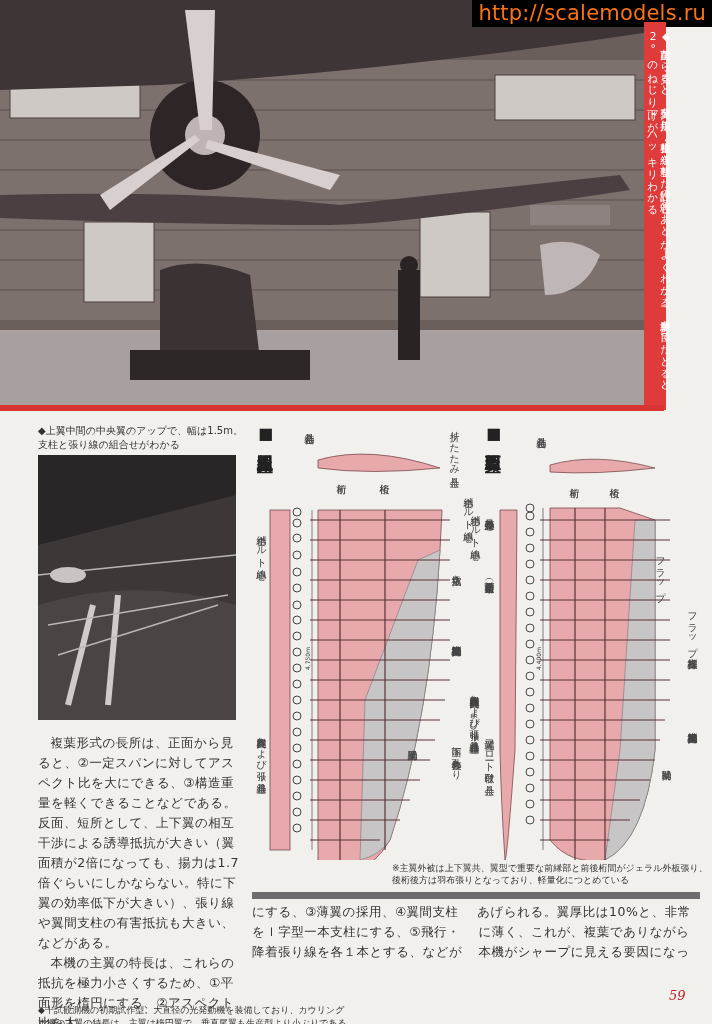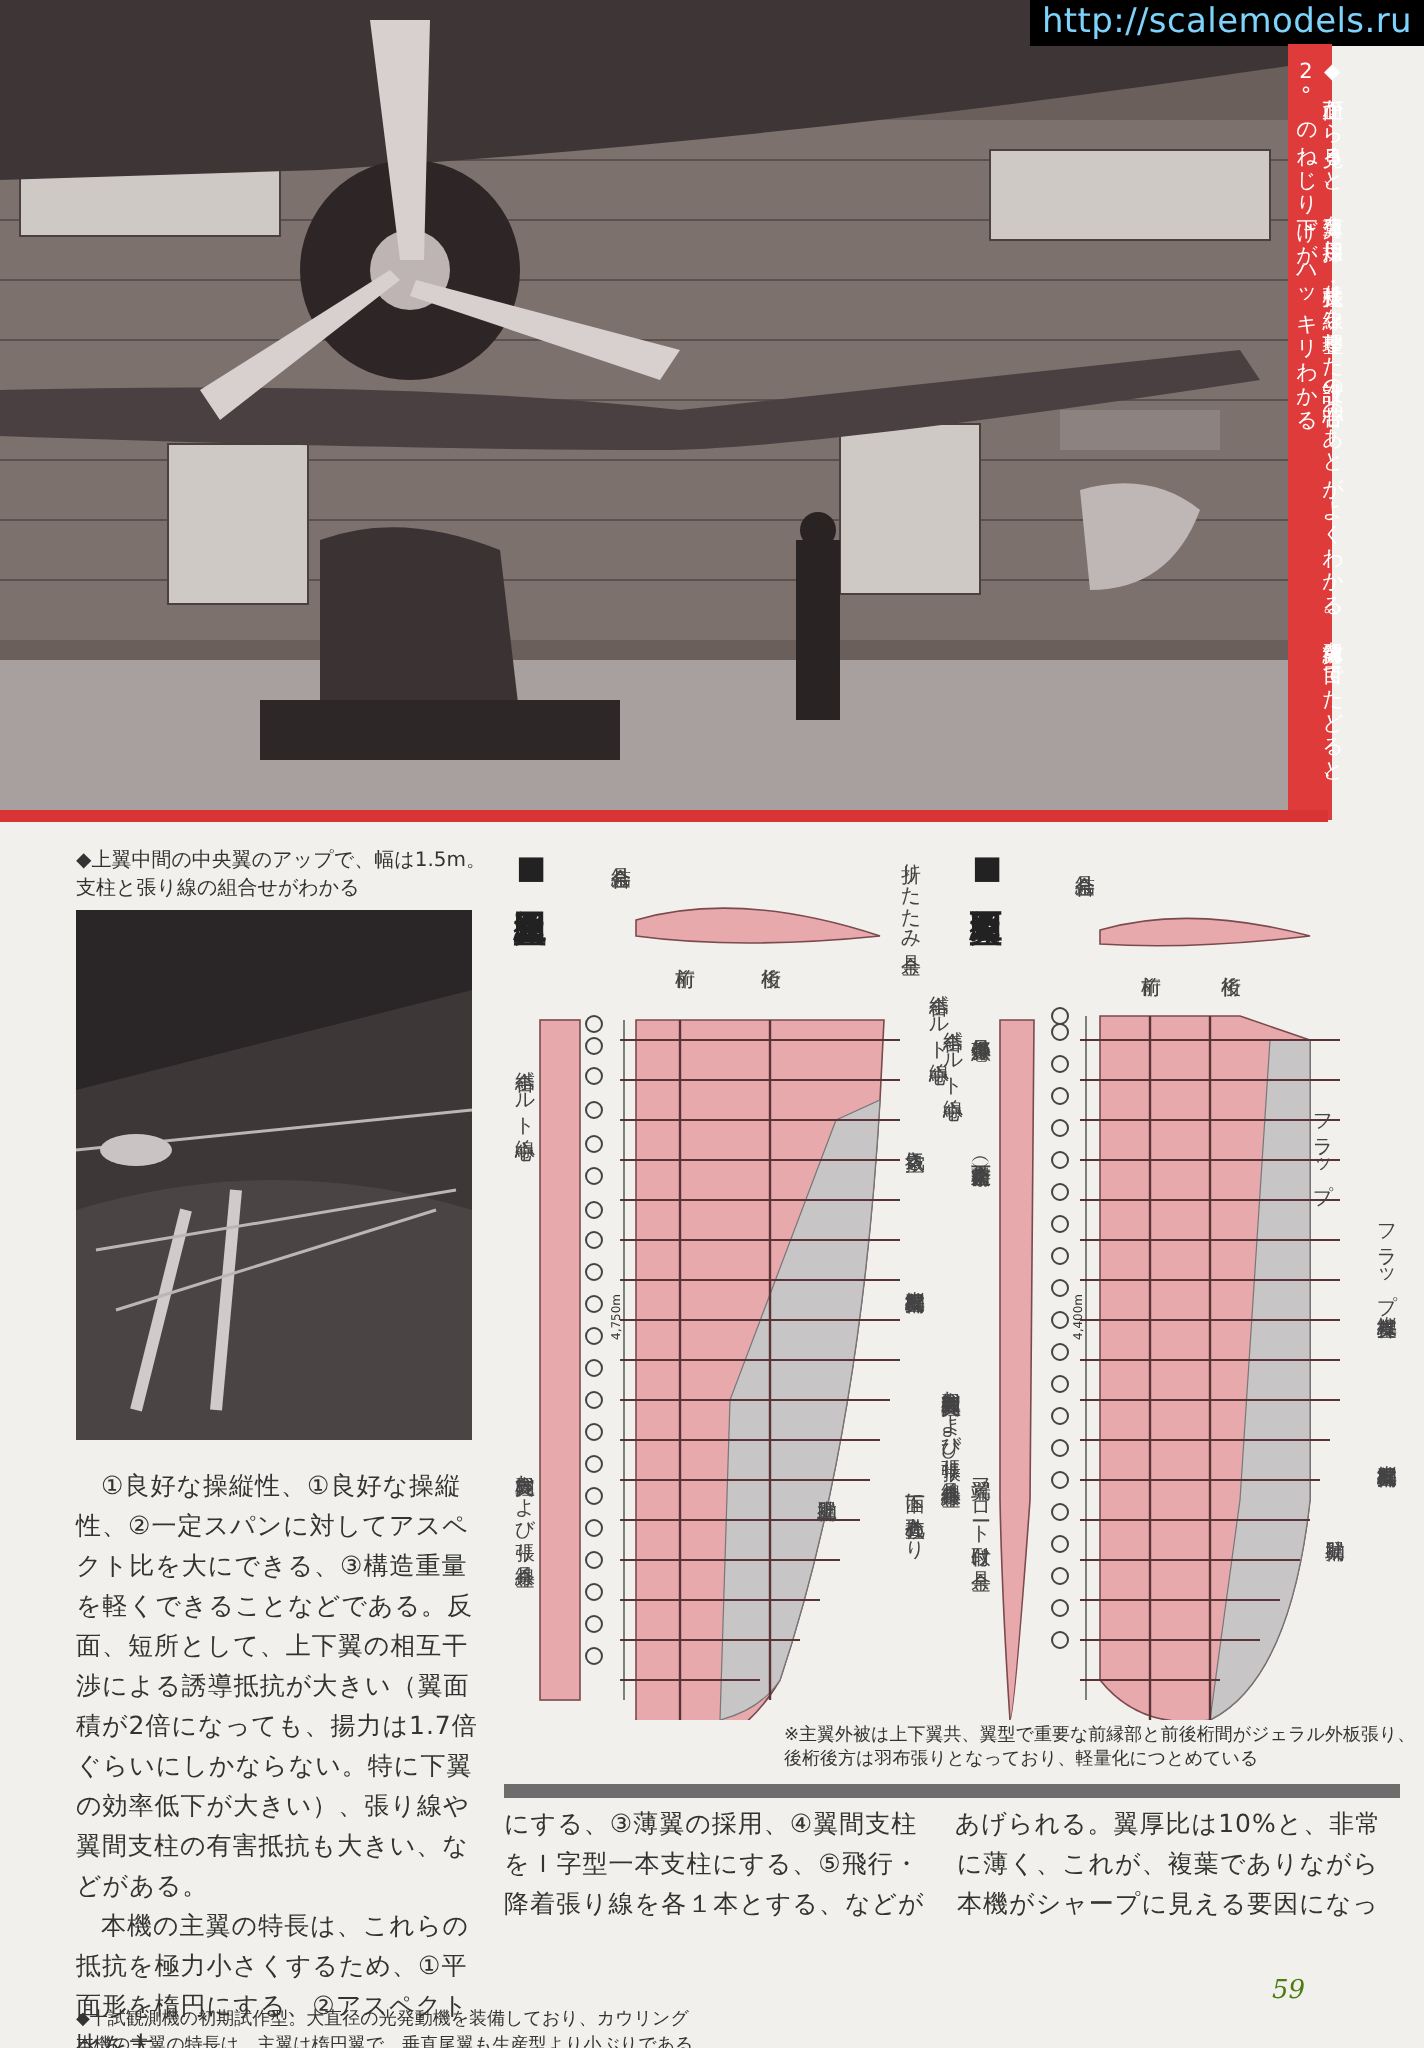--- a/index.html
+++ b/index.html
@@ -2,40 +2,40 @@
 <html><head>
 <meta charset="utf-8">
 <style>
   html,body{margin:0;padding:0;}
   body{width:712px;height:1024px;background:#f1f0ec;position:relative;overflow:hidden;
        font-family:"DejaVu Sans","Liberation Sans",sans-serif;color:#2a2a2a;}
   .abs{position:absolute;}
   
   #photo{left:0;top:0;width:664px;height:410px;background:#5a4f4c;overflow:hidden;}
   #photo svg{display:block;}
-  #watermark{right:0;top:0;background:#000;color:#7dd3fc;font-size:17px;padding:1px 6px 2px 6px;
+  #watermark{right:0;top:0;background:#000;color:#f97316;font-size:21px;padding:1px 6px 2px 6px;
              font-family:"DejaVu Sans",sans-serif;letter-spacing:0.2px;}
   #red-caption{left:644px;top:22px;width:22px;height:388px;background:#e03b3b;}
   .vtext{writing-mode:vertical-rl;text-orientation:upright;}
   #red-caption-text{right:4px;top:26px;font-size:10.5px;line-height:13px;color:#fff;
                     height:370px;width:28px;left:644px;}
   #red-band{left:0;top:405px;width:664px;height:6px;background:#d93434;}
   
   #closeup-caption{left:38px;top:424px;width:240px;font-size:10px;line-height:14px;color:#333;}
   #closeup-photo{left:38px;top:455px;width:198px;height:265px;background:#3a3536;overflow:hidden;}
   
   .bodytext{font-size:12.5px;line-height:20px;color:#333;letter-spacing:0.5px;}
   #col1{left:38px;top:733px;width:205px;}
   #col1 p{margin:0;text-indent:1em;}
   #col2{left:252px;top:902px;width:215px;}
   #col3{left:474px;top:902px;width:220px;text-align:center;}
   #gray-bar{left:252px;top:892px;width:448px;height:7px;background:#6e6c6c;}
   #note{left:392px;top:862px;width:320px;font-size:9px;line-height:12px;color:#333;}
   #bottom-caption{left:38px;top:968px;width:380px;font-size:9px;line-height:13px;color:#333;margin-top:36px;}
-  #page-num{left:636px;top:988px;font-size:13px;font-style:italic;font-family:"DejaVu Serif",serif;color:#4d7c0f;}
+  #page-num{left:669px;top:988px;font-size:13px;font-style:italic;font-family:"DejaVu Serif",serif;color:#b91c1c;}
   
   .dtitle{font-size:16px;font-weight:bold;color:#222;line-height:18px;}
   .dlabel{font-size:10px;line-height:12px;color:#444;}
 </style>
 </head>
 <body>
 
 <div id="photo" class="abs">
   <svg width="664" height="410" viewBox="0 0 664 410">
     <rect width="664" height="410" fill="#6b5f5c"></rect>
@@ -212,21 +212,21 @@
 <div class="abs vtext dlabel" style="left:468px;top:688px;">翼内支柱および張り線金具</div>
 <div class="abs vtext dlabel" style="left:483px;top:732px;">翼端フロート取付け金具</div>
 <div class="abs vtext dlabel" style="left:654px;top:550px;">フラップ</div>
 <div class="abs vtext dlabel" style="left:686px;top:605px;">フラップ操縦桿支基</div>
 <div class="abs vtext dlabel" style="left:686px;top:725px;">補助翼操縦桿支基</div>
 <div class="abs vtext dlabel" style="left:660px;top:762px;">補助翼</div>
 
 <div id="note" class="abs">※主翼外被は上下翼共、翼型で重要な前縁部と前後桁間がジェラル外板張り、後桁後方は羽布張りとなっており、軽量化につとめている</div>
 
 <div id="col1" class="abs bodytext">
-  <p>①良好な操縦性、①良好な操縦性、②一定スパンに対してアスペクト比を大にできる、③構造重量を軽くできることなどである。反面、短所として、上下翼の相互干渉による誘導抵抗が大きい（翼面積が2倍になっても、揚力は1.7倍ぐらいにしかならない。特に下翼の効率低下が大きい）、張り線や翼間支柱の有害抵抗も大きい、などがある。</p>
+  <p>複葉形式の長所は、正面から見ると、②一定スパンに対してアスペクト比を大にできる、③構造重量を軽くできることなどである。反面、短所として、上下翼の相互干渉による誘導抵抗が大きい（翼面積が2倍になっても、揚力は1.7倍ぐらいにしかならない。特に下翼の効率低下が大きい）、張り線や翼間支柱の有害抵抗も大きい、などがある。</p>
   <p>本機の主翼の特長は、これらの抵抗を極力小さくするため、①平面形を楕円にする、②アスペクト比を大</p>
 </div>
 <div id="gray-bar" class="abs"></div>
 <div id="col2" class="abs bodytext">にする、③薄翼の採用、④翼間支柱をＩ字型一本支柱にする、⑤飛行・降着張り線を各１本とする、などが</div>
 <div id="col3" class="abs bodytext">あげられる。翼厚比は10%と、非常に薄く、これが、複葉でありながら本機がシャープに見える要因になっ</div>
 
 <div id="bottom-caption" class="abs">
   <div>◆十試観測機の初期試作型。大直径の光発動機を装備しており、カウリング</div>
   <div>本機の主翼の特長は。主翼は楕円翼で、垂直尾翼も生産型より小ぶりである</div>
 </div>

